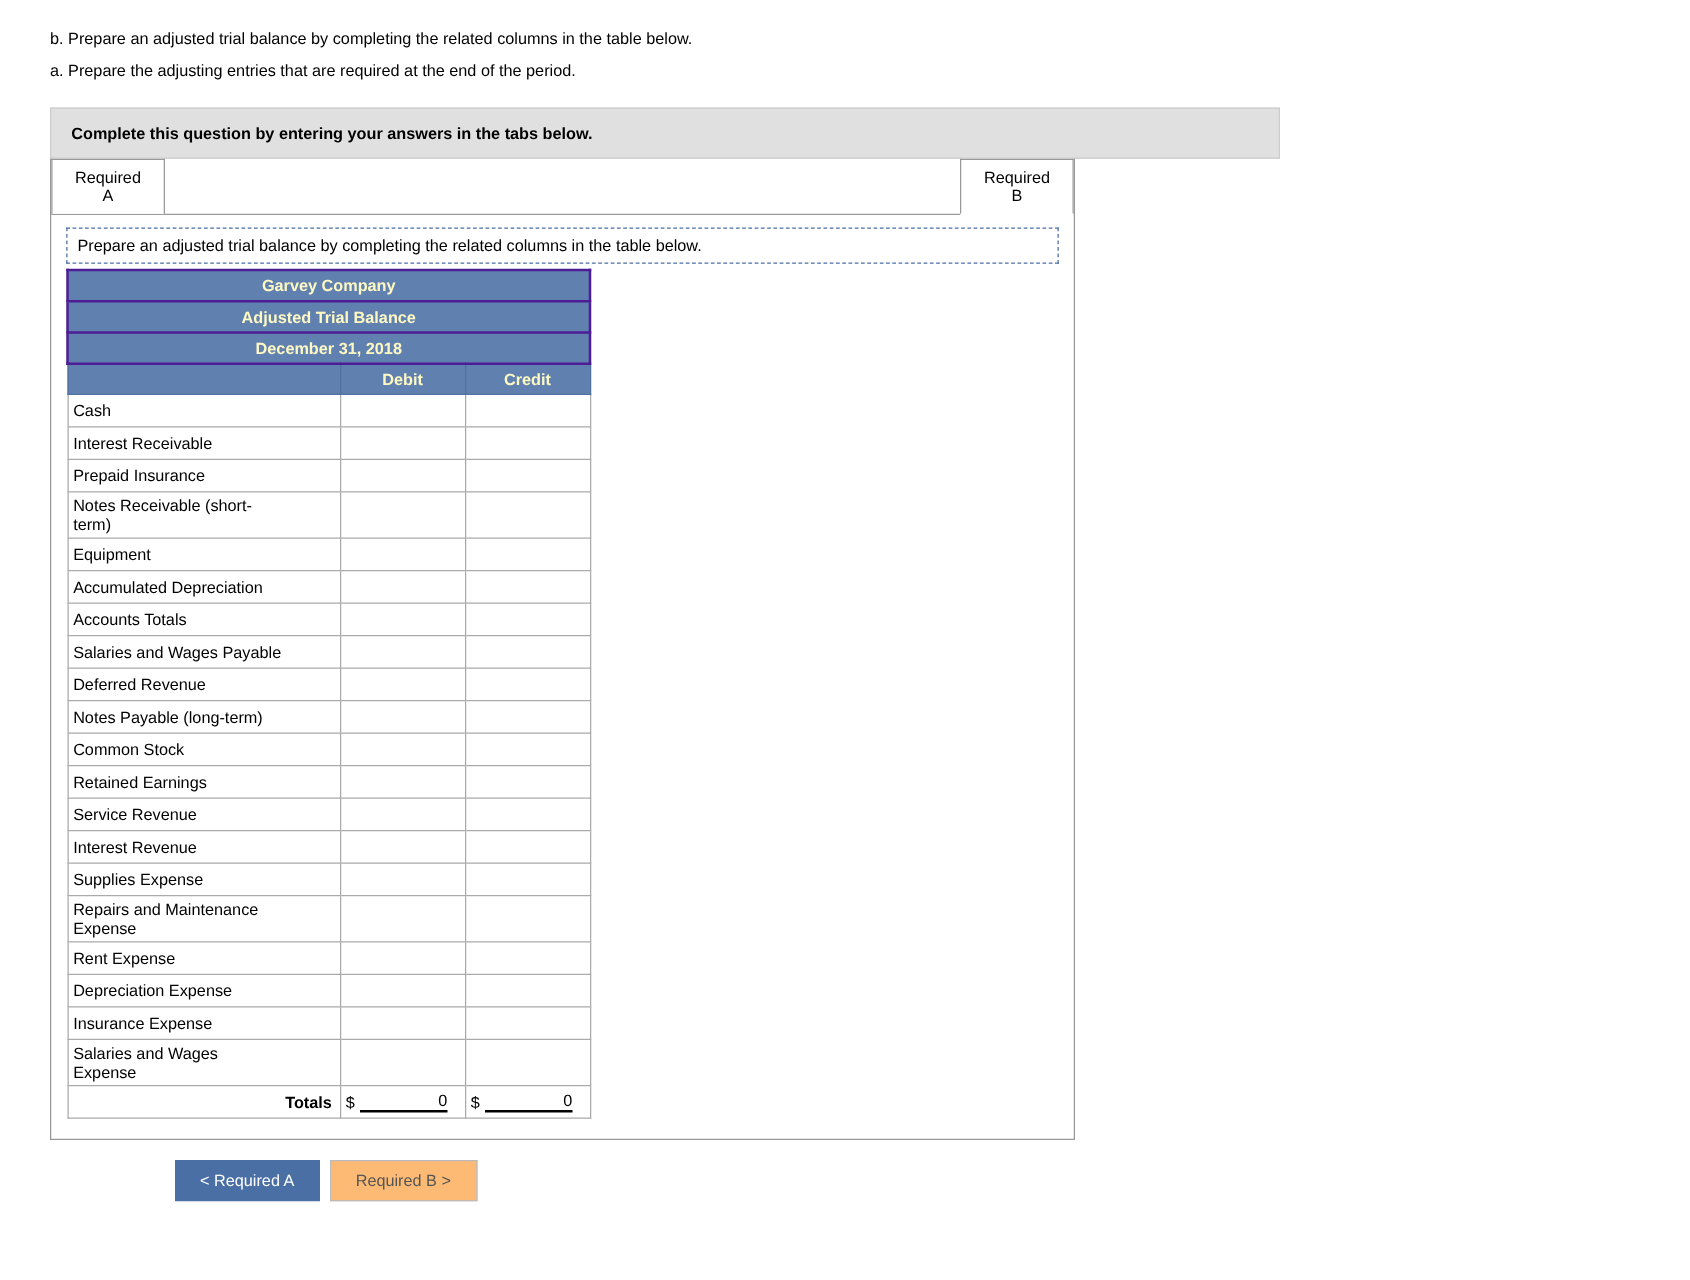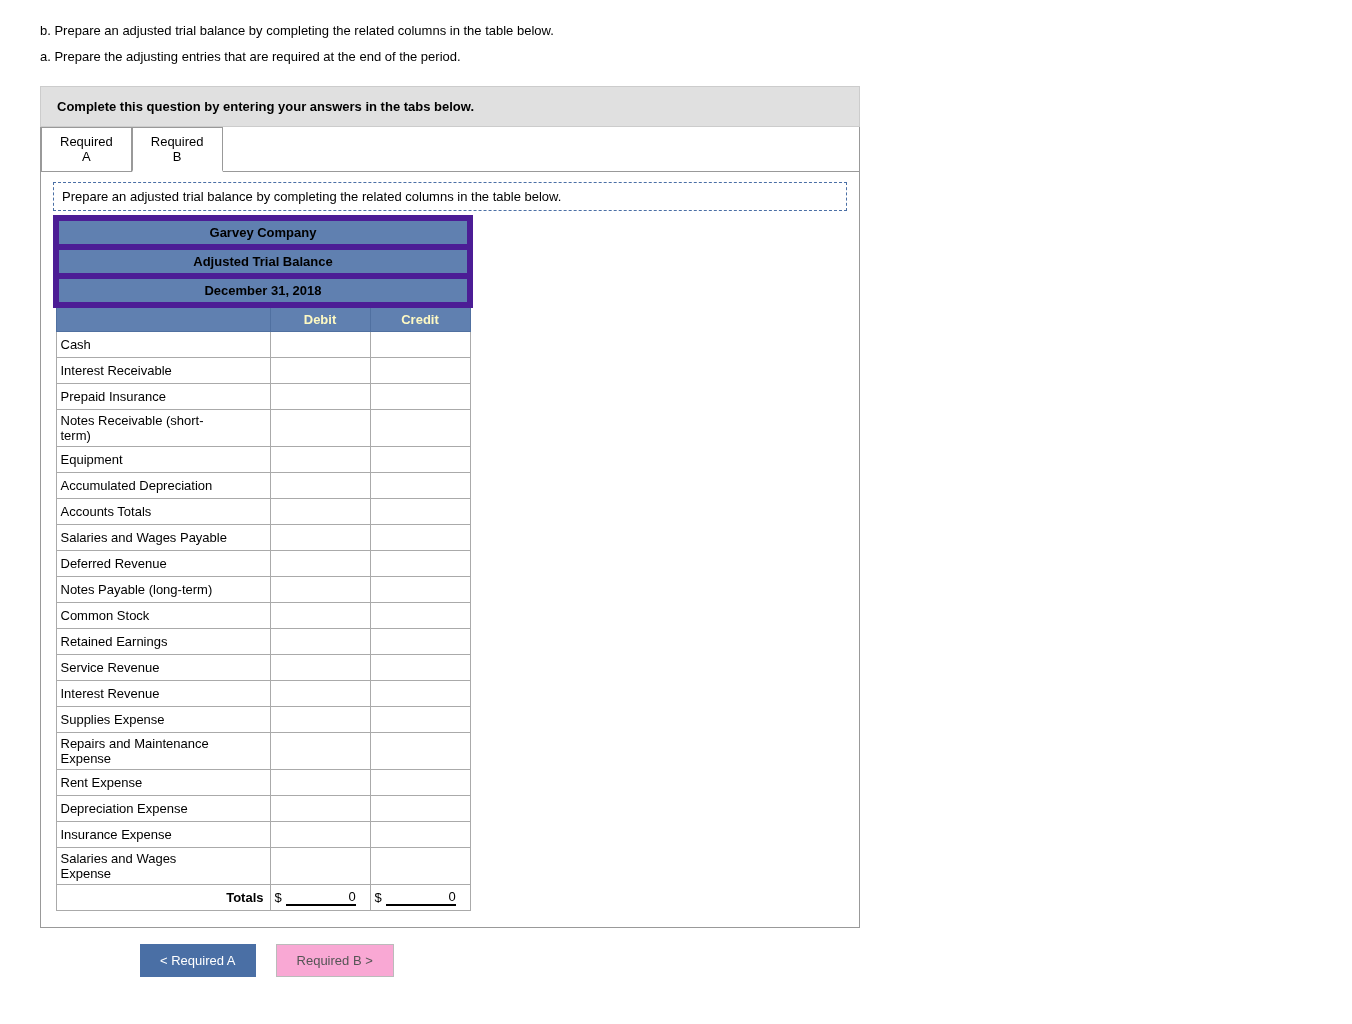--- a/index.html
+++ b/index.html
@@ -14,31 +14,32 @@
       margin-bottom: 18px;
       line-height: 1.7;
     }
     .instructions p { margin-bottom: 4px; }
     .complete-box {
       background: #e0e0e0;
       padding: 12px 16px;
       font-weight: bold;
       margin-bottom: 0;
       border: 1px solid #ccc;
-      width: 820px;
+      width: 984px;
     }
     .tabs-container {
       width: 820px;
       border-left: 1px solid #999;
       border-right: 1px solid #999;
       border-bottom: 1px solid #999;
     }
     .tabs-row {
       display: flex;
       border-bottom: 1px solid #999;
+      justify-content: space-between;
     }
     .tab {
       border: 1px solid #999;
       border-bottom: none;
       padding: 6px 18px;
       text-align: center;
       cursor: pointer;
       background: #fff;
       min-width: 70px;
       font-size: 13px;
@@ -61,25 +62,25 @@
       color: #000;
     }
     
     .trial-balance-table {
       border-collapse: collapse;
       width: 420px;
       margin-left: 0;
     }
     .table-header-group td {
       background: #6080b0;
-      color: #000000;
+      color: #fef9c3;
       font-weight: bold;
       text-align: center;
       padding: 4px 6px;
-      border: 6px solid #4c1d95;
+      border: 2px solid #4c1d95;
       font-size: 13px;
     }
     .col-header-row td {
       background: #6080b0;
       color: #fef9c3;
       font-weight: bold;
       text-align: center;
       padding: 4px 6px;
       border: 1px solid #5070a0;
       font-size: 13px;
@@ -116,37 +117,37 @@
       font-size: 13px;
       height: 26px;
     }
     .totals-row td:first-child {
       text-align: right;
       font-weight: bold;
       padding-left: 4px;
     }
     .bottom-nav {
       display: flex;
-      gap: 20px;
+      gap: 8px;
       margin-top: 16px;
       margin-left: 100px;
     }
     .nav-btn {
       padding: 8px 20px;
       font-size: 13px;
       cursor: pointer;
       border: 1px solid #999;
     }
     .nav-btn.prev {
       background: #4a6fa5;
       color: #fff;
       border: none;
     }
     .nav-btn.next {
-      background: #f9a8d4;
+      background: #fdba74;
       color: #555;
       border: 1px solid #bbb;
     }
   </style>
 </head>
 <body>
 
 <div class="instructions">
   <p>b.  Prepare an adjusted trial balance by completing the related columns in the table below.</p>
   <p>a.  Prepare the adjusting entries that are required at the end of the period.</p>

